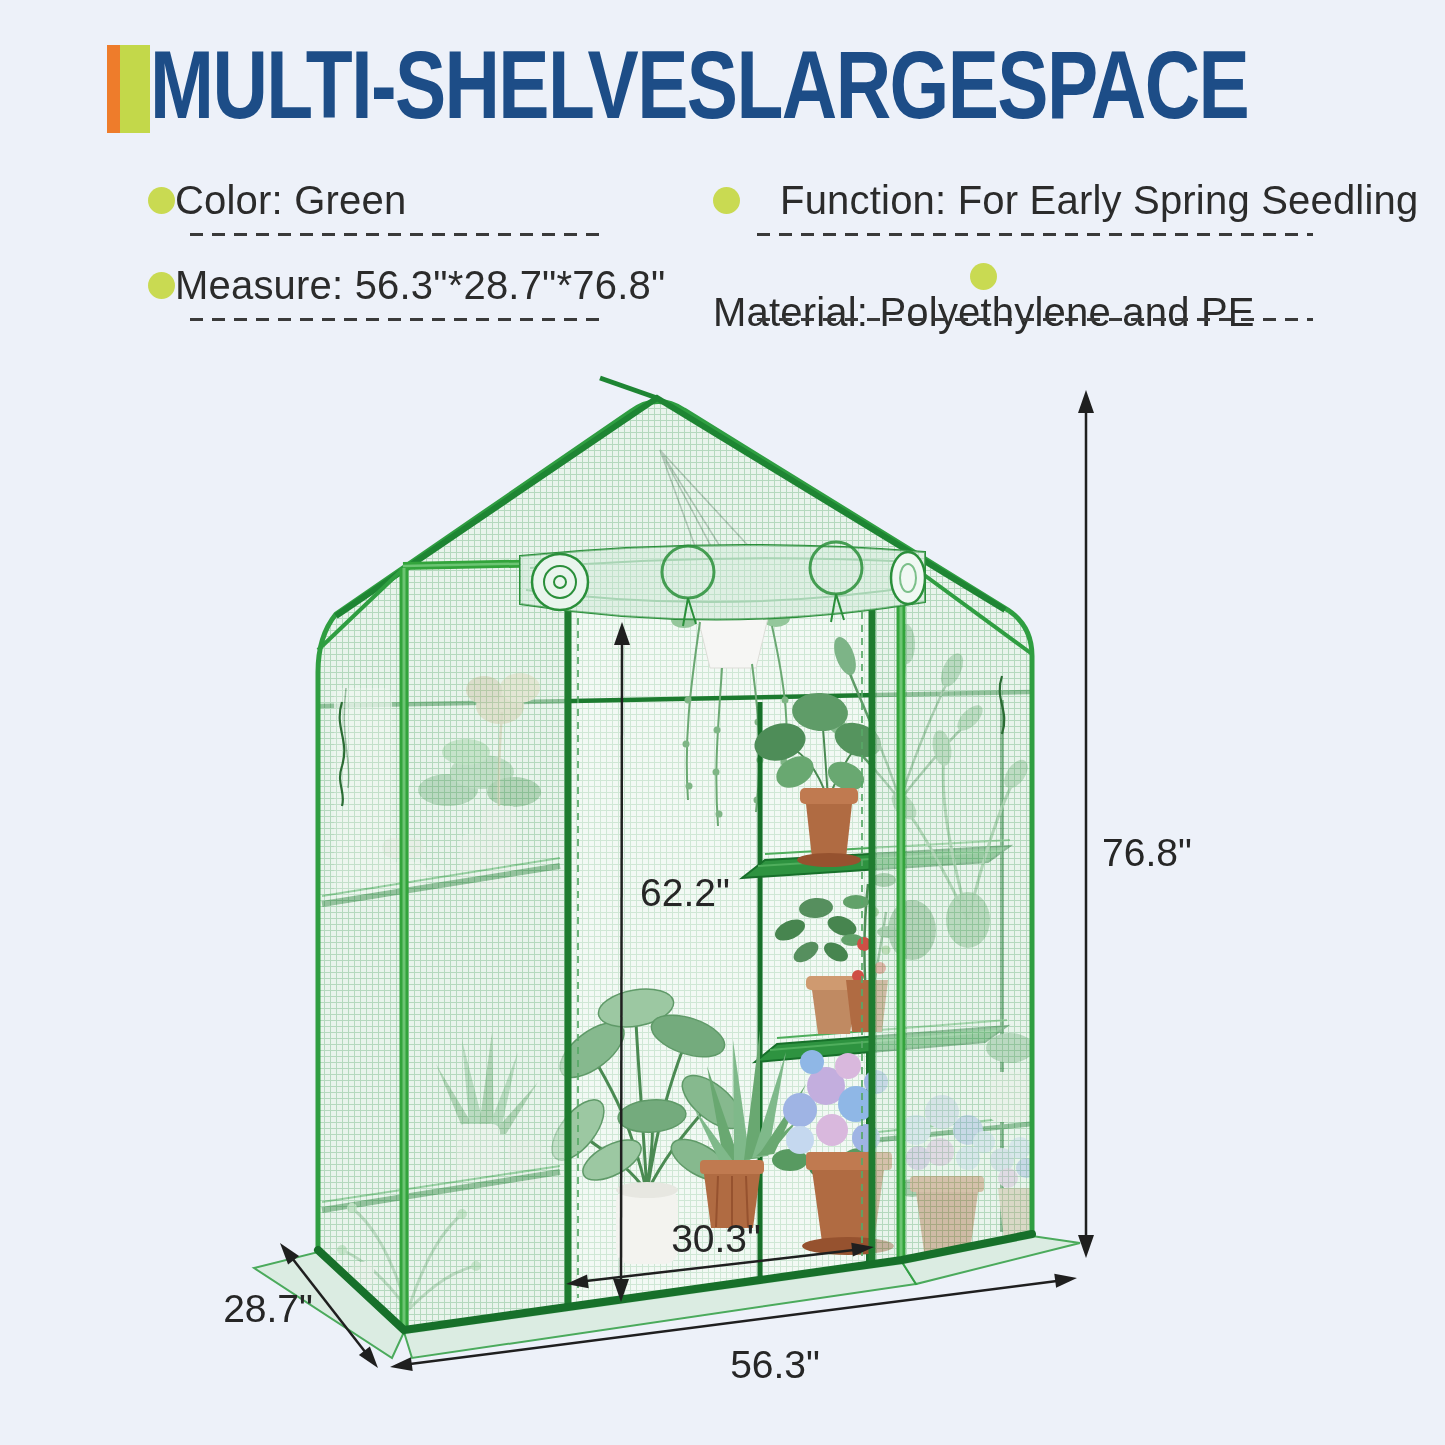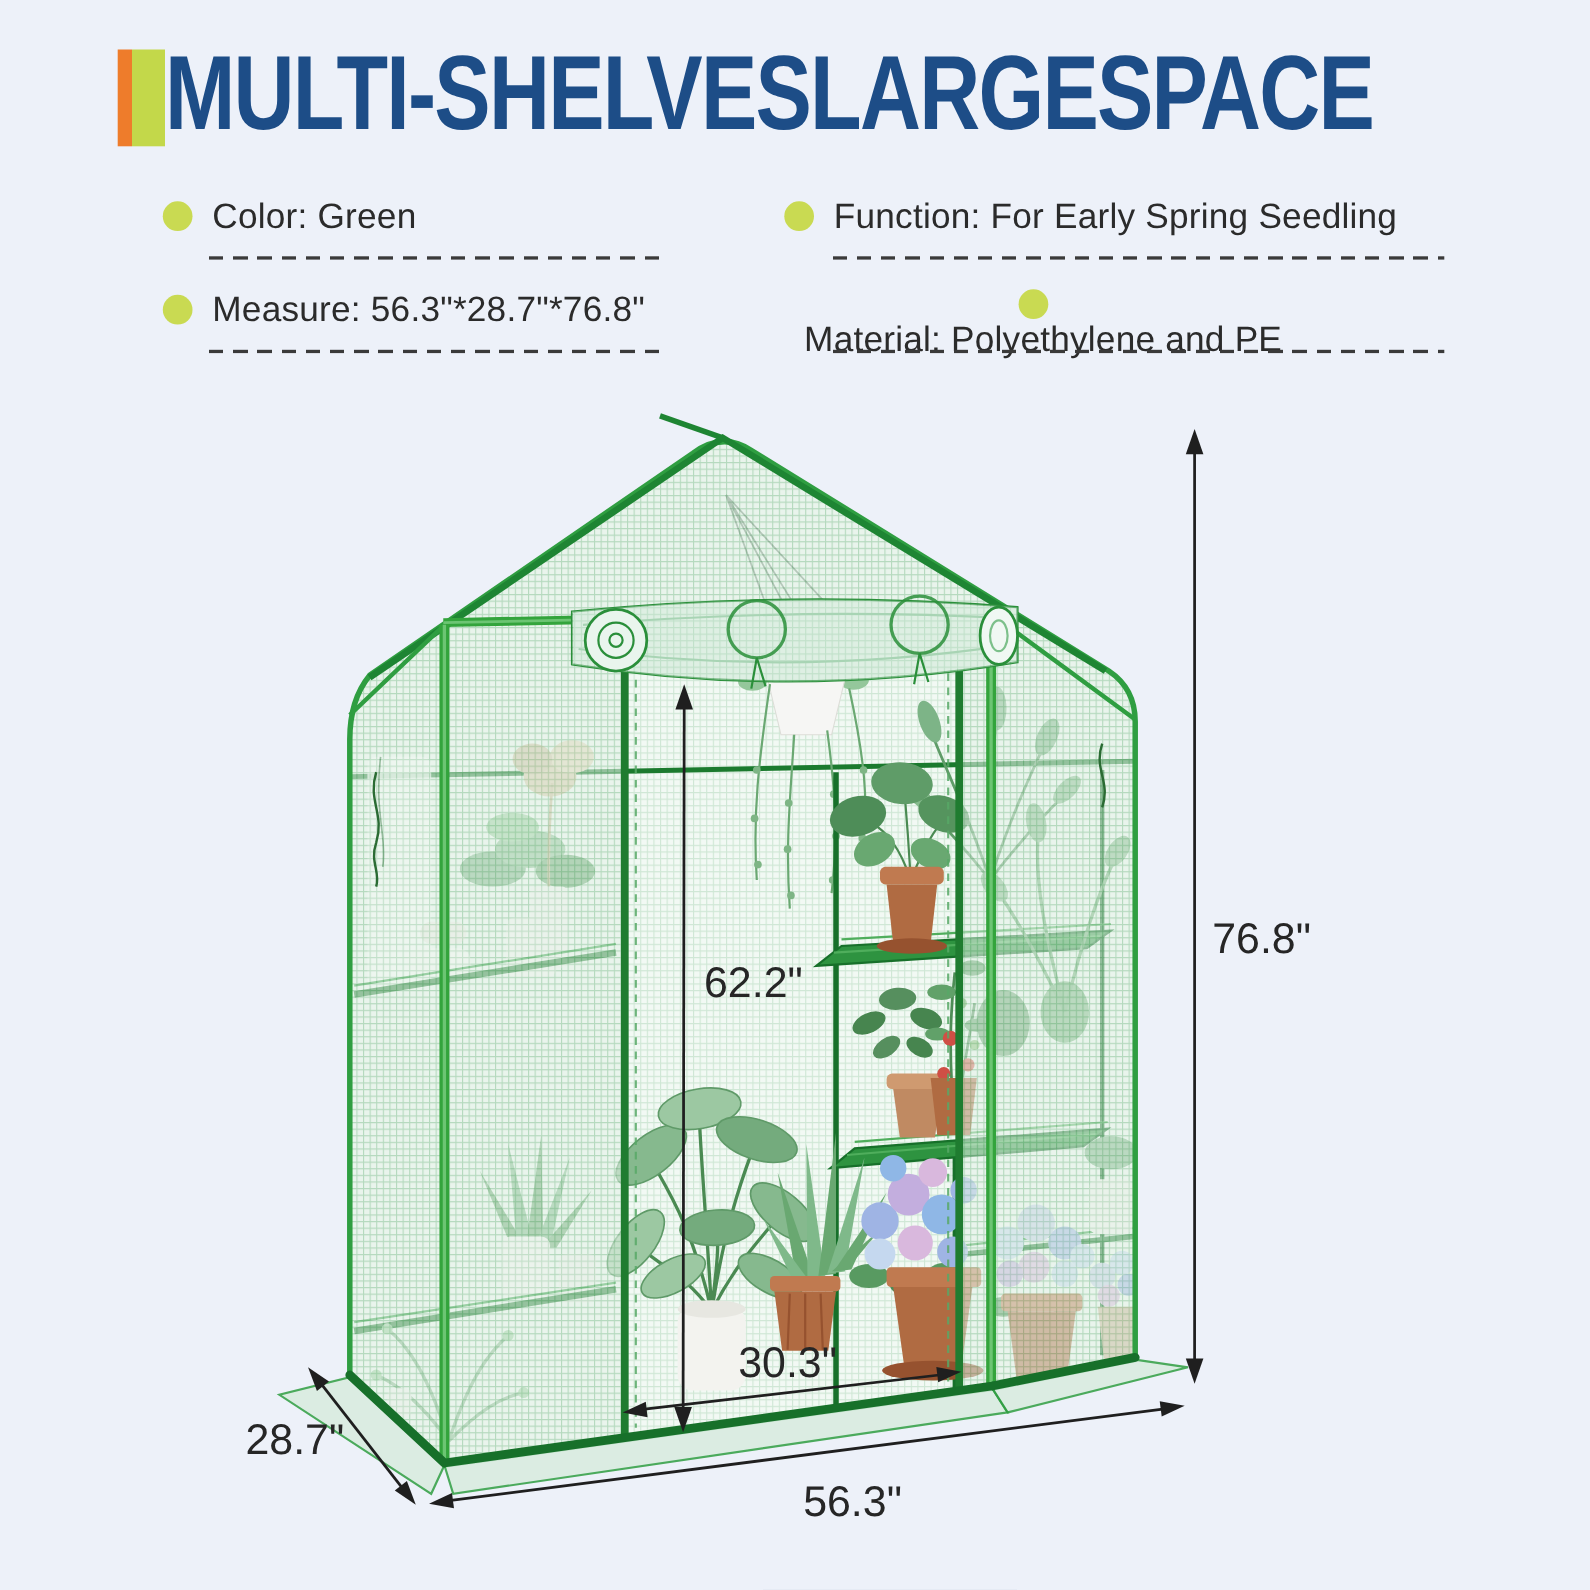--- a/index.html
+++ b/index.html
@@ -13,23 +13,23 @@
   #accent-green{left:120px;width:30px;background:#c3d84a;}
   #page-title{
     position:absolute;left:150px;top:36px;margin:0;
     font-size:96px;line-height:1.02;font-weight:bold;color:#1d4d87;
     letter-spacing:-2px;white-space:nowrap;
     transform:scaleX(.80);transform-origin:left top;
   }
   
   .feat{position:absolute;display:flex;align-items:center;}
   .feat .dot{width:27px;height:27px;border-radius:50%;background:#c9da52;flex:0 0 auto;}
-  .feat .lbl{margin-left:18px;font-size:32px;color:#2b2b2b;letter-spacing:.2px;white-space:nowrap;}
+  .feat .lbl{font-size:40px;color:#2b2b2b;letter-spacing:.2px;white-space:nowrap;}
   #feat-color   {left:148px;top:178px;}
-  #feat-function{left:713px;top:178px;}
+  #feat-function{left:713px;top:178px;gap:40px;}
   #feat-measure {left:148px;top:263px;}
   #feat-material{left:713px;top:263px;flex-direction:column;}
   .dash{
     position:absolute;height:3px;
     background:repeating-linear-gradient(to right,#3a3a3a 0 13px,transparent 13px 22px);
   }
   #dash-1{left:190px;top:233px;width:410px;}
   #dash-2{left:757px;top:233px;width:556px;}
   #dash-3{left:190px;top:318px;width:410px;}
   #dash-4{left:757px;top:318px;width:556px;}

